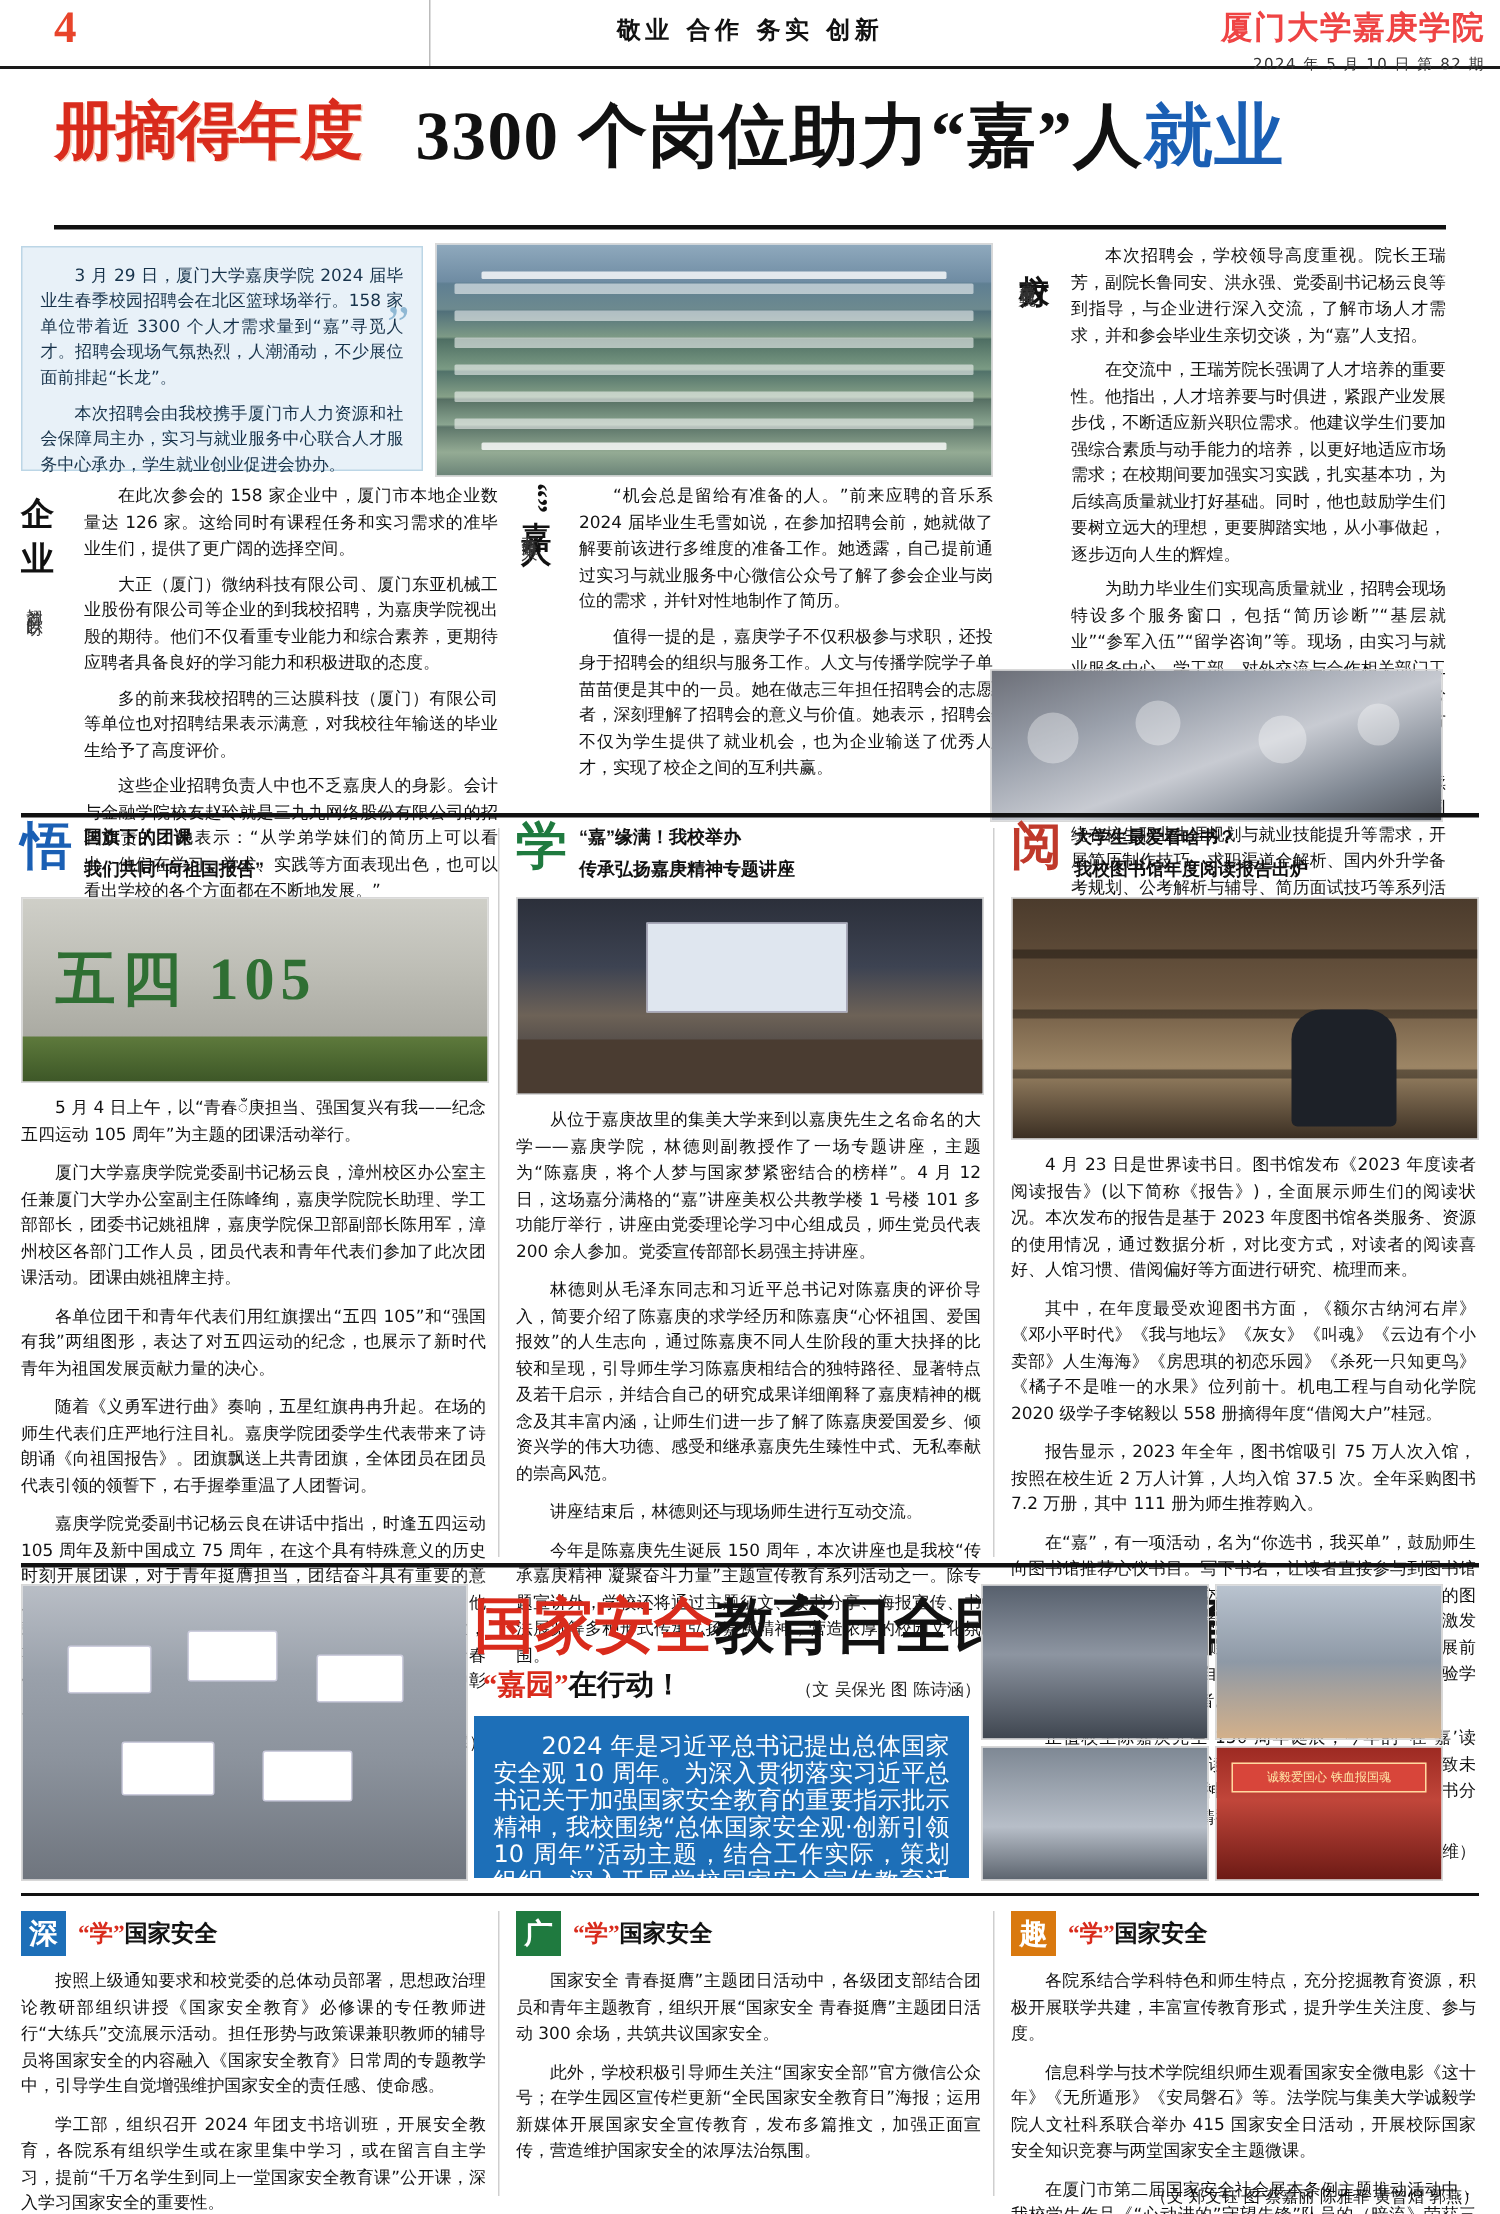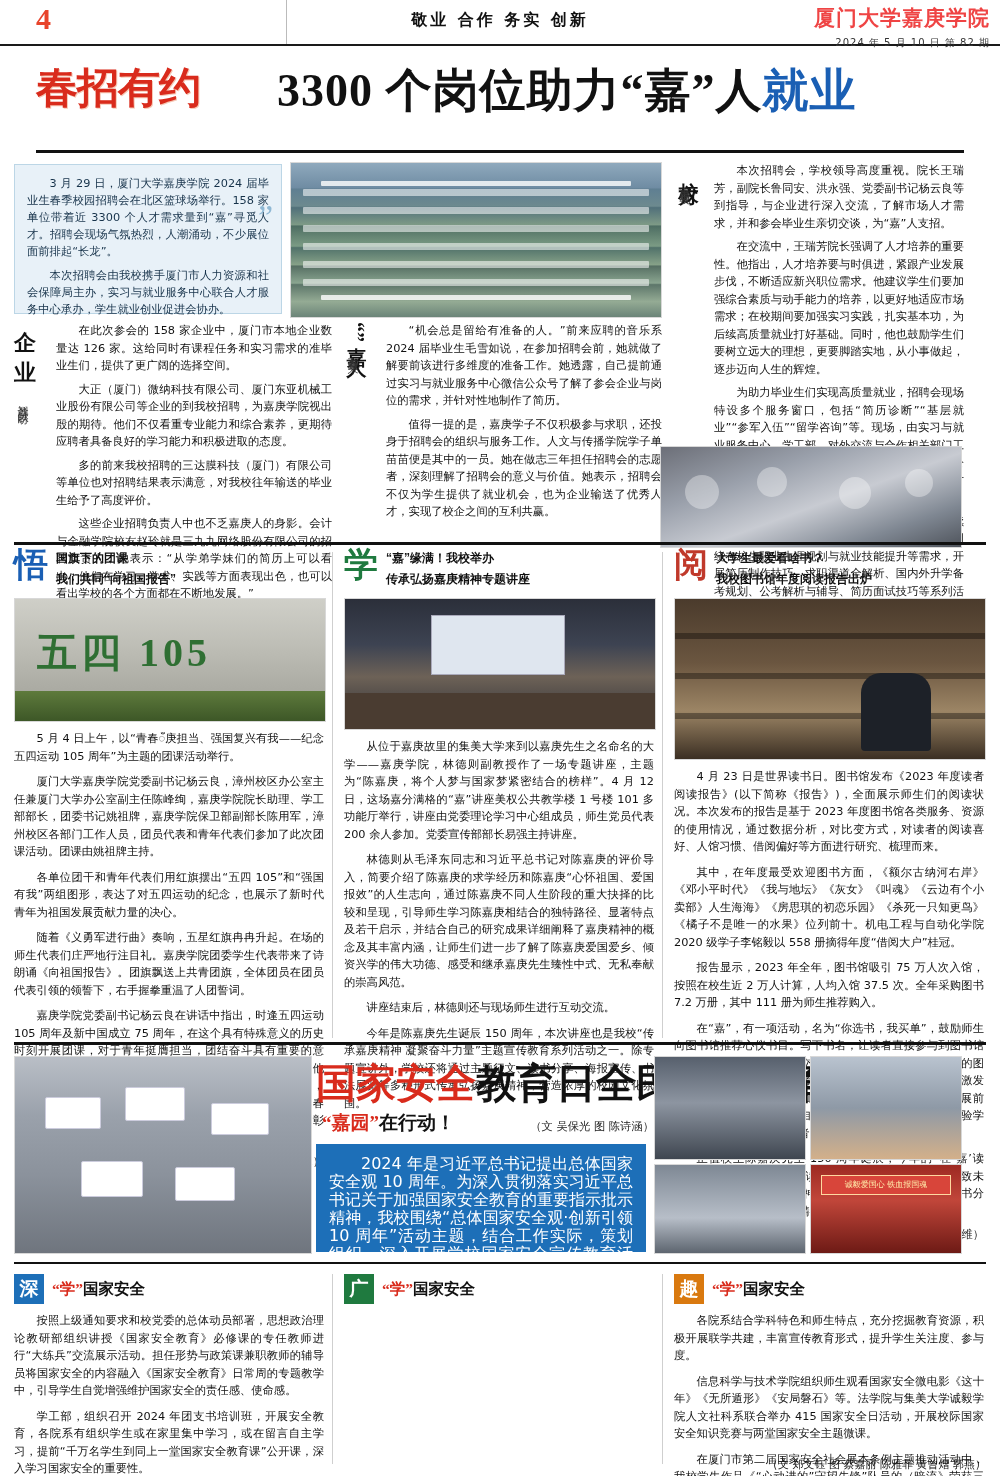--- a/index.html
+++ b/index.html
@@ -138,21 +138,21 @@
     <div class="masthead-slogan">敬业 合作 务实 创新</div>
     <div class="masthead-rule"></div>
     <div class="paper-name">
       <div class="pn">厦门大学嘉庚学院</div>
       <div class="pd">2024 年 5 月 10 日    第 82 期</div>
     </div>
   </div>
 
   <div class="sec1">
     <div class="chunzhao">
-      <div class="cz-text">春招有约</div>
+      <div class="cz-text">册摘得年度</div>
     </div>
     <div class="banner-title">
       <span>3300 个岗位助力“嘉”人</span><span class="blue">就业</span>
     </div>
     <div class="title-rule"></div>
 
     <div class="leadbox">
       <p>3 月 29 日，厦门大学嘉庚学院 2024 届毕业生春季校园招聘会在北区篮球场举行。158 家单位带着近 3300 个人才需求量到“嘉”寻觅人才。招聘会现场气氛热烈，人潮涌动，不少展位面前排起“长龙”。</p>
       <p>本次招聘会由我校携手厦门市人力资源和社会保障局主办，实习与就业服务中心联合人才服务中心承办，学生就业创业促进会协办。</p>
     </div>
@@ -328,20 +328,24 @@
       </div>
     </div>
 
     <div class="b3 b3b">
       <div class="hd2">
         <div class="sq g">广</div>
         <div class="t2">
           <span class="q">“学”</span><span>国家安全</span>
         </div>
       </div>
+      <div class="bodytxt">
+        <p>国家安全 青春挺膺”主题团日活动中，各级团支部结合团员和青年主题教育，组织开展“国家安全 青春挺膺”主题团日活动 300 余场，共筑共议国家安全。</p>
+        <p>此外，学校积极引导师生关注“国家安全部”官方微信公众号；在学生园区宣传栏更新“全民国家安全教育日”海报；运用新媒体开展国家安全宣传教育，发布多篇推文，加强正面宣传，营造维护国家安全的浓厚法治氛围。</p>
+      </div>
     </div>
 
     <div class="b3 b3c">
       <div class="hd2">
         <div class="sq o">趣</div>
         <div class="t2">
           <span class="q">“学”</span><span>国家安全</span>
         </div>
       </div>
       <div class="bodytxt">

